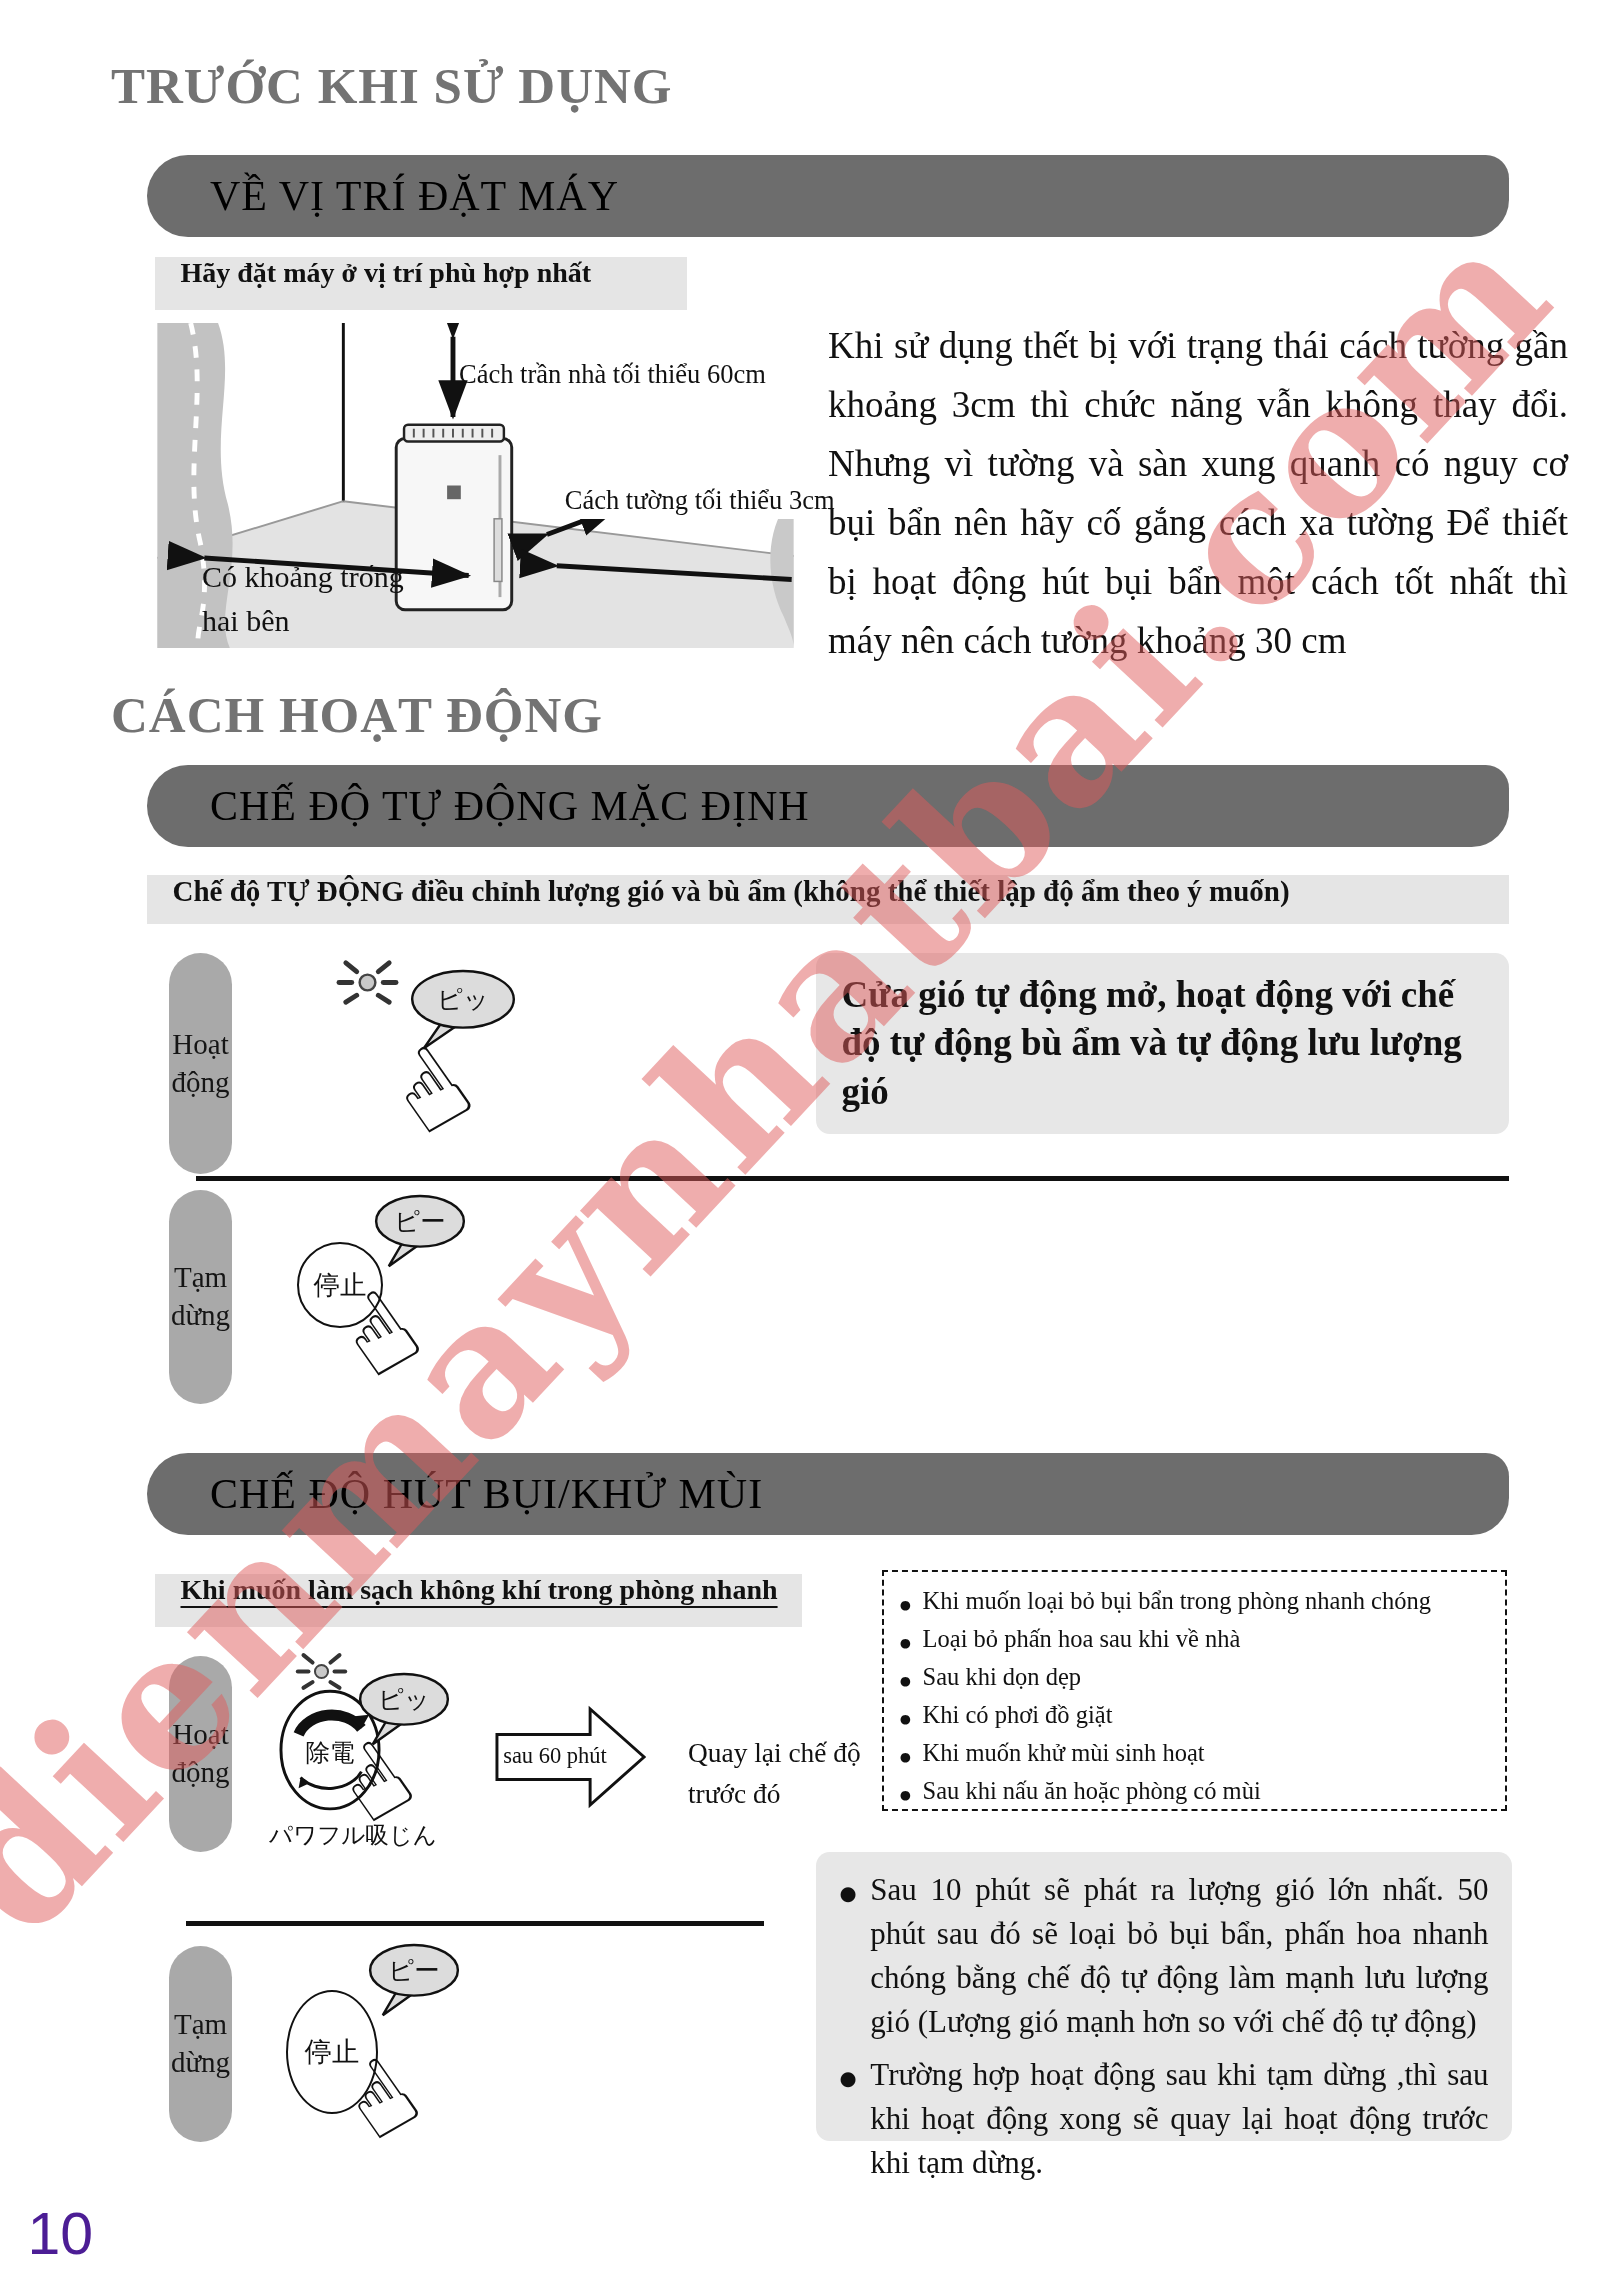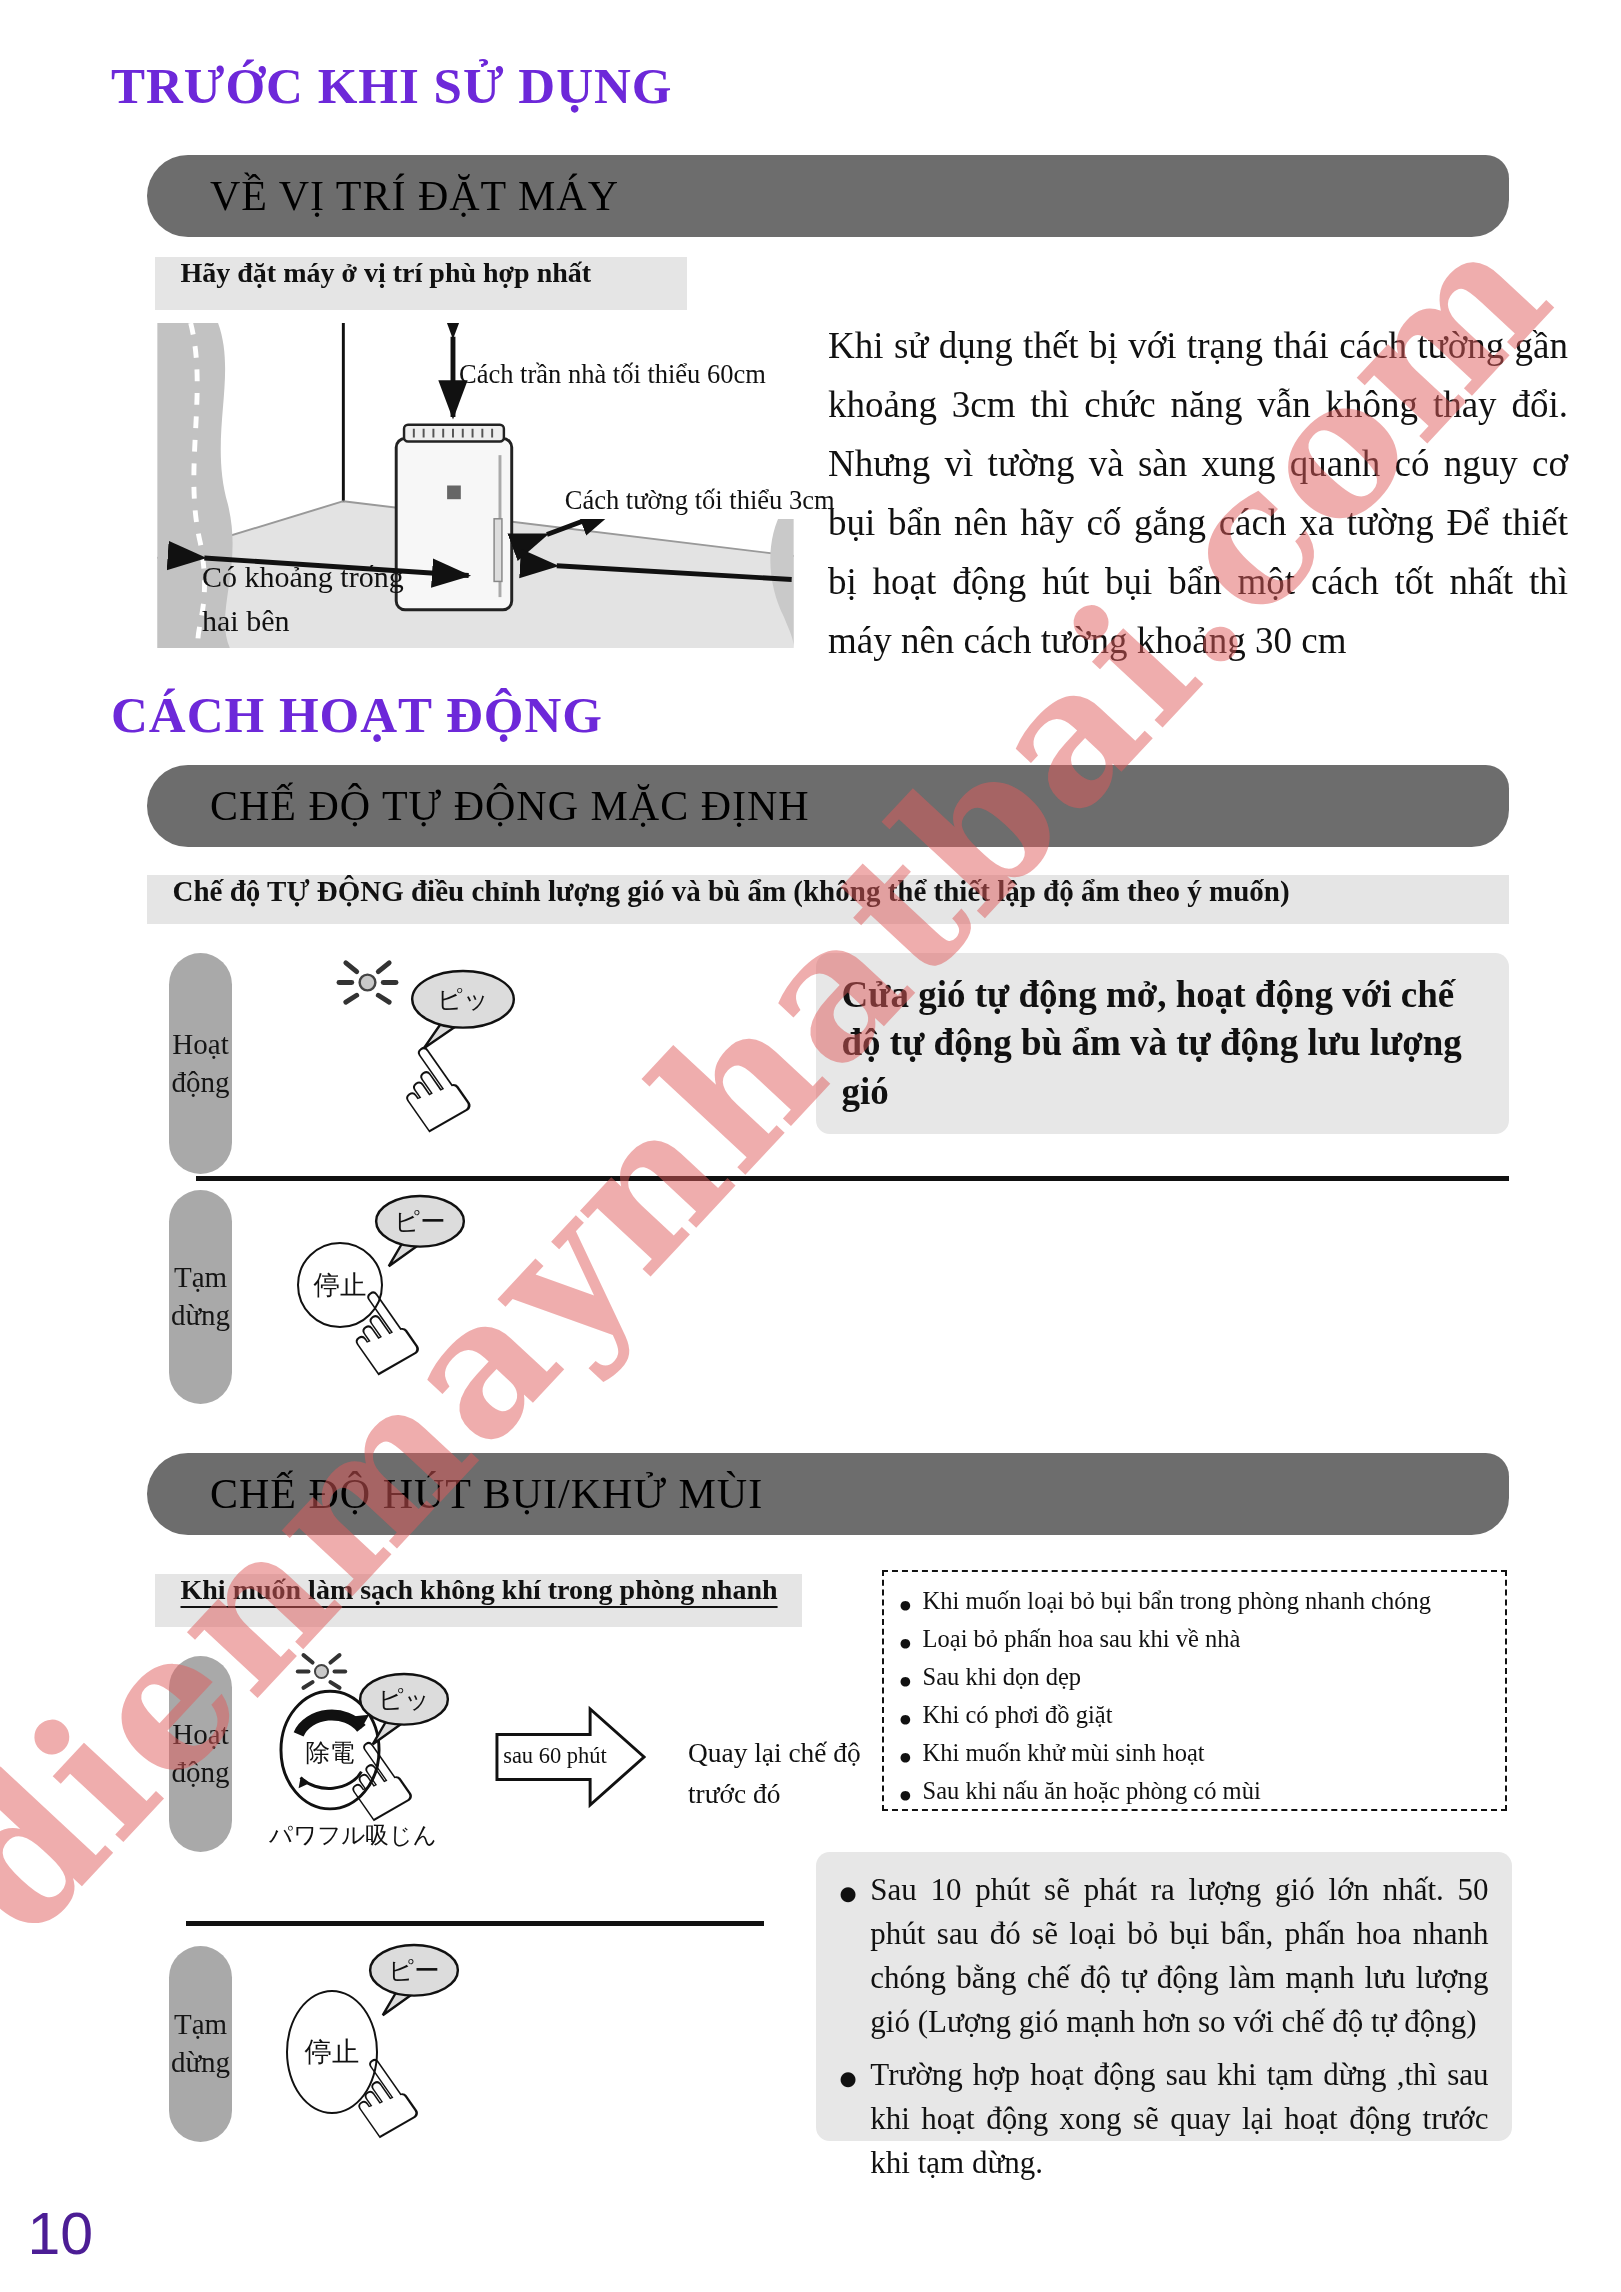--- a/index.html
+++ b/index.html
@@ -1,19 +1,19 @@
 <!DOCTYPE html>
 <html><head>
 <meta charset="utf-8">
 <style>
   html,body{margin:0;padding:0;background:#fff;}
   #page{position:relative;width:1621px;height:2293px;background:#fff;overflow:hidden;
         font-family:"Liberation Serif","DejaVu Serif",serif;color:#111;}
   .abs{position:absolute;}
-  .title{font-size:51px;font-weight:bold;letter-spacing:1px;color:#6d28d9;}
+  .title{font-size:51px;font-weight:bold;letter-spacing:1px;color:#737373;}
   .banner{background:#6d6d6d;color:#000000;border-radius:45px 25.5px 41px 45px;
           font-size:42px;display:flex;align-items:center;letter-spacing:1px;}
   .banner .pad{padding-left:63px;}
   .subbar{background:#e5e5e5;font-weight:bold;font-size:28px;display:flex;}
   .subbar .pad{padding-left:25.5px;}
   .underlined{text-decoration:underline;text-decoration-thickness:2px;text-underline-offset:6.9px;}
   .pill{background:#a9a9a9;border-radius:33px;display:flex;align-items:center;justify-content:center;
         text-align:center;font-size:29px;line-height:1.3;color:#151515;}
   .para{font-size:37px;line-height:59px;text-align:justify;}
   .circle-btn{background:#fff;display:flex;flex-direction:column;align-items:center;justify-content:center;

